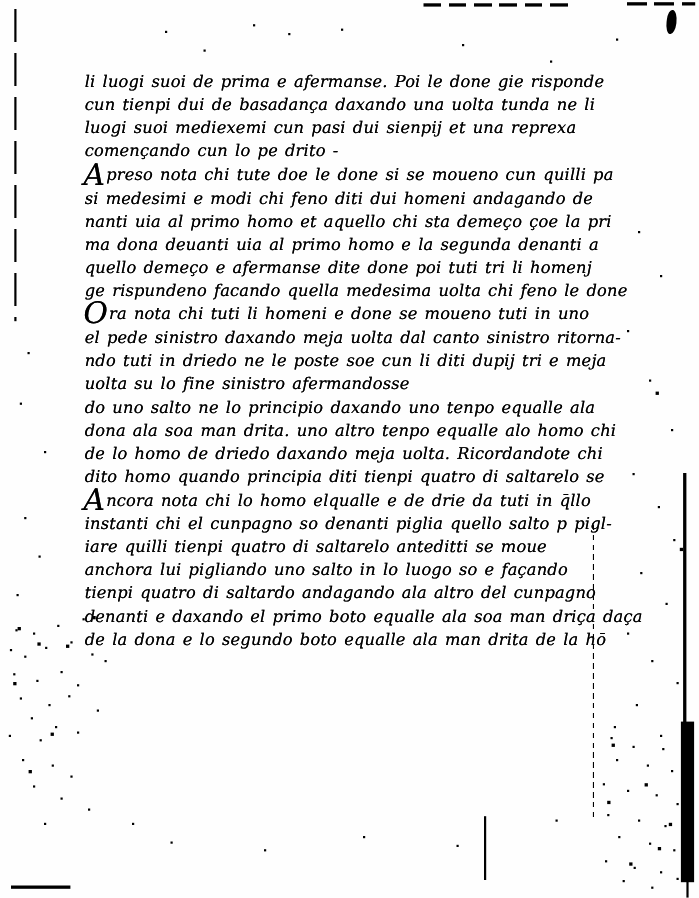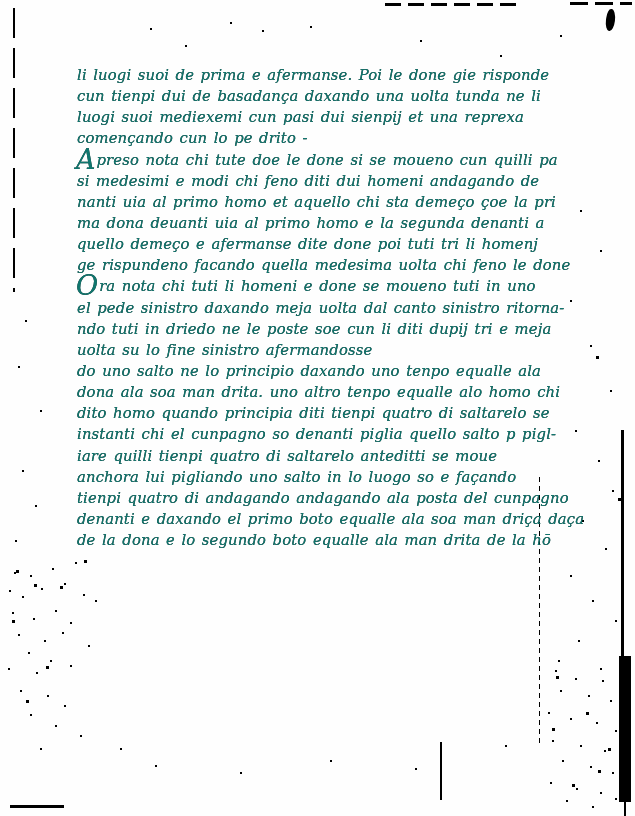--- a/index.html
+++ b/index.html
@@ -17,21 +17,21 @@
   
   .textblock {
     position: absolute; left: 86px; top: 64px; width: 486px;
   }
   .ms-line {
     height: 21.15px;
     white-space: nowrap;
     font-style: italic;
     font-size: 14.8px;
     line-height: 21.15px;
-    color: #0f766e;
+    color: #000000;
     letter-spacing: 0.15px;
     word-spacing: 1.6px;
     text-shadow: 0 0 0.5px rgba(0,0,0,0.85);
   }
   .ms-line .cap {
     display: inline-block;
     font-size: 27px;
     line-height: 10px;
     vertical-align: -4px;
     margin-left: -10px;
@@ -132,21 +132,23 @@
     <div class="ms-line"><span class="cap"></span><span>nanti uia al primo homo et aquello chi sta demeço çoe la pri</span></div>
     <div class="ms-line"><span class="cap"></span><span>ma dona deuanti uia al primo homo e la segunda denanti a</span></div>
     <div class="ms-line"><span class="cap"></span><span>quello demeço e afermanse dite done poi tuti tri li homenj</span></div>
     <div class="ms-line"><span class="cap"></span><span>ge rispundeno facando quella medesima uolta chi feno le done</span></div>
     <div class="ms-line"><span class="cap">O</span><span>ra nota chi tuti li homeni e done se moueno tuti in uno</span></div>
     <div class="ms-line"><span class="cap"></span><span>el pede sinistro daxando meja uolta dal canto sinistro ritorna-</span></div>
     <div class="ms-line"><span class="cap"></span><span>ndo tuti in driedo ne le poste soe cun li diti dupij tri e meja</span></div>
     <div class="ms-line"><span class="cap"></span><span>uolta su lo fine sinistro afermandosse</span></div>
     <div class="ms-line"><span class="cap"></span><span>do uno salto ne lo principio daxando uno tenpo equalle ala</span></div>
     <div class="ms-line"><span class="cap"></span><span>dona ala soa man drita. uno altro tenpo equalle alo homo chi</span></div>
+    <div class="ms-line"><span class="cap"></span><span>de lo homo de driedo daxando meja uolta. Ricordandote chi</span></div>
     <div class="ms-line"><span class="cap"></span><span>dito homo quando principia diti tienpi quatro di saltarelo se</span></div>
+    <div class="ms-line"><span class="cap">A</span><span>ncora nota chi lo homo elqualle e de drie da tuti in q̄llo</span></div>
     <div class="ms-line"><span class="cap"></span><span>instanti chi el cunpagno so denanti piglia quello salto p pigl-</span></div>
     <div class="ms-line"><span class="cap"></span><span>iare quilli tienpi quatro di saltarelo anteditti se moue</span></div>
     <div class="ms-line"><span class="cap"></span><span>anchora lui pigliando uno salto in lo luogo so e façando</span></div>
-    <div class="ms-line"><span class="cap"></span><span>tienpi quatro di andagando andagando ala posta del cunpagno</span></div>
+    <div class="ms-line"><span class="cap"></span><span>tienpi quatro di saltardo andagando ala altro del cunpagno</span></div>
     <div class="ms-line"><span class="cap"></span><span>denanti e daxando el primo boto equalle ala soa man driça daça</span></div>
     <div class="ms-line"><span class="cap"></span><span>de la dona e lo segundo boto equalle ala man drita de la hō</span></div>
   </div>
 </div>
 
 </body></html>

